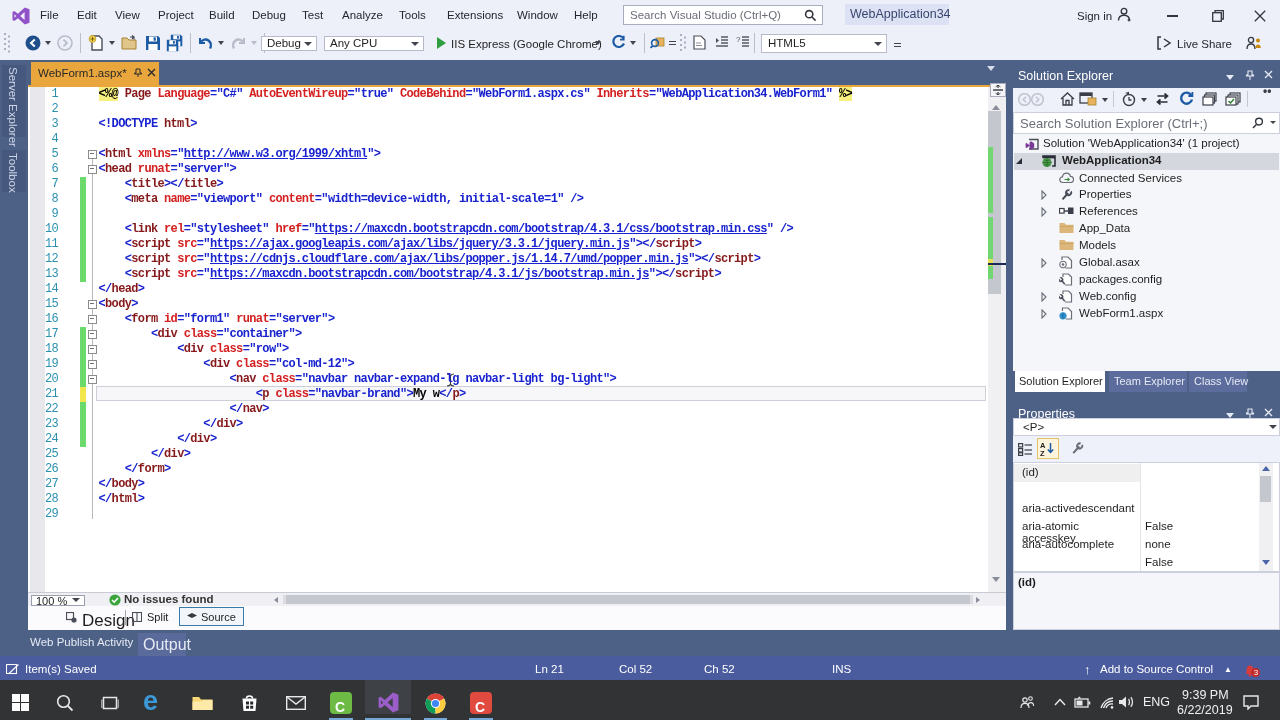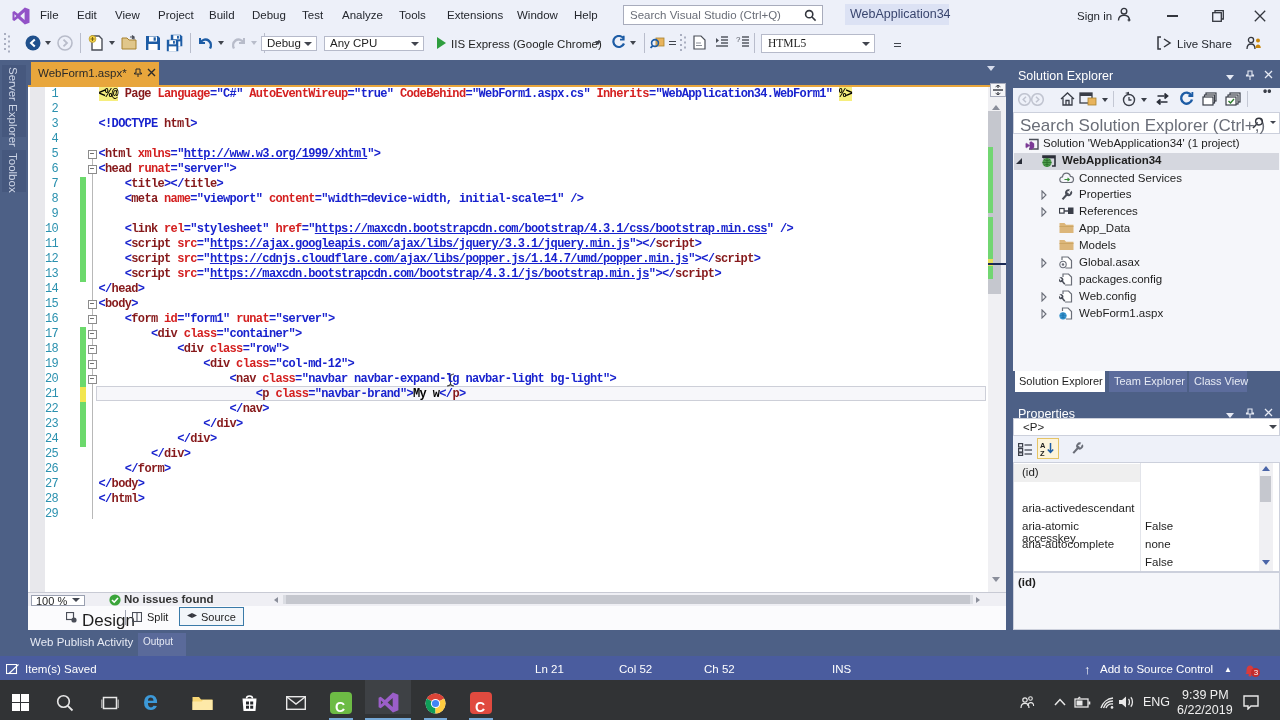--- a/index.html
+++ b/index.html
@@ -206,21 +206,21 @@
     <text x="0" y="6" font-size="8" fill="#4A4E58">?</text>
     <g stroke="#4A4E58" stroke-width="1.4">
       <line x1="6" y1="1" x2="13" y2="1"></line>
       <line x1="6" y1="4" x2="13" y2="4"></line>
       <line x1="6" y1="7" x2="13" y2="7"></line>
       <line x1="6" y1="10" x2="13" y2="10"></line>
     </g>
   </svg>
 <div class="tbsep" style="left:754px"></div>
 
-<div class="combo" style="left:761px;top:34px;width:114px;height:19px;font-family:Liberation Serif, serif;">
+<div class="combo" style="left:761px;top:34px;width:126px;height:19px;">
     <span style="position:absolute;left:6px;top:2px;">HTML5</span>
     <span class="arr"></span>
   </div>
 <div class="abs" style="left:894px;top:43px;width:7px;height:4px;border-top:1.5px solid #41454E;border-bottom:1.5px solid #41454E;"></div>
 
 <svg class="abs" style="left:1156px;top:36px" width="16" height="14" viewBox="0 0 16 14">
     <path d="M5 1 L2 1 L2 13 L5 13 M8 3 L14 7 L8 11" fill="none" stroke="#33363E" stroke-width="1.5"></path>
   </svg>
 <span class="abs" style="left:1177px;top:38px;font-size:11.5px;color:#24272E;">Live Share</span>
 <svg class="abs" style="left:1246px;top:36px" width="17" height="14" viewBox="0 0 17 14">
@@ -379,21 +379,21 @@
   <span style="position:absolute;left:119px;top:5px;font-size:11px;color:#1E1E1E;">Split</span>
   <div style="position:absolute;left:151px;top:1px;width:65px;height:19px;border:1px solid #3A7AA8;background:#F2F6FA;">
     <span style="position:absolute;left:7px;top:1px;font-size:10px;color:#33363E;">◂▸</span>
     <span style="position:absolute;left:21px;top:3px;font-size:11px;color:#1E1E1E;">Source</span>
   </div>
 </div>
 
 <div class="abs" style="left:0;top:630px;width:1280px;height:26px;background:#4D6086;">
   <span style="position:absolute;left:30px;top:6px;font-size:11.5px;color:#E6EAF4;">Web Publish Activity</span>
   <div style="position:absolute;left:138px;top:3px;width:48px;height:23px;background:#5A6A9A;"></div>
-    <span style="position:absolute;left:143px;top:6px;font-size:10px;color:#E6EAF4;">Output</span>
+    <span style="position:absolute;left:143px;top:6px;font-size:16px;color:#E6EAF4;">Output</span>
 </div>
 
 <div class="abs" style="left:0;top:656px;width:1280px;height:24px;background:#4A5C9E;color:#fff;font-size:11.5px;">
   <svg style="position:absolute;left:6px;top:8px" width="13" height="11" viewBox="0 0 13 11">
       <rect x="0.5" y="0.5" width="10" height="9" fill="none" stroke="#fff" stroke-width="1.1"></rect>
       <path d="M3 9.5 L12.5 0.5" stroke="#fff" stroke-width="1.1"></path>
     </svg>
   <span style="position:absolute;left:25px;top:7px;">Item(s) Saved</span>
   <span style="position:absolute;left:535px;top:7px;">Ln 21</span>
   <span style="position:absolute;left:619px;top:7px;">Col 52</span>
@@ -548,21 +548,21 @@
     </svg>
 <svg style="position:absolute;left:212px;top:30px" width="16" height="14" viewBox="0 0 16 14">
       <rect x="5" y="1" width="10" height="9" fill="#fff" stroke="#3A3E48" stroke-width="1.2"></rect>
       <rect x="3" y="3" width="10" height="9" fill="#fff" stroke="#3A3E48" stroke-width="1.2"></rect>
       <rect x="1" y="5" width="10" height="8" fill="#fff" stroke="#3A3E48" stroke-width="1.2"></rect>
       <path d="M3.5 9 L5.5 11 L9 7" fill="none" stroke="#2A7A2A" stroke-width="1.4"></path>
     </svg>
 <div style="position:absolute;left:234px;top:29px;width:1px;height:16px;background:#C4C8D4;"></div>
 <span style="position:absolute;left:250px;top:22px;font-size:12px;font-weight:bold;color:#3A3E48;">••</span>
 <div style="position:absolute;left:0;top:50px;width:267px;height:22px;background:#fff;border:1px solid #CCD0DC;"></div>
-<span style="position:absolute;left:7px;top:54px;font-size:17px;color:#6A6E78;">Search Solution Explorer (Ctrl+;)</span>
+<span style="position:absolute;left:7px;top:54px;font-size:13px;color:#6A6E78;">Search Solution Explorer (Ctrl+;)</span>
 <svg style="position:absolute;left:239px;top:55px" width="12" height="12" viewBox="0 0 12 12">
       <circle cx="7" cy="4.6" r="3.4" fill="none" stroke="#33363E" stroke-width="1.4"></circle>
       <line x1="4.4" y1="7.4" x2="1" y2="11" stroke="#33363E" stroke-width="1.5"></line>
     </svg>
 <div style="position:absolute;left:257px;top:59px;width:0;height:0;border-left:3px solid transparent;border-right:3px solid transparent;border-top:3.5px solid #41454E;"></div>
 <div style="position:absolute;left:0;top:72px;width:267px;height:237px;background:#F5F6FA;"></div>
 <div style="position:absolute;left:1px;top:91px;width:265px;height:16.5px;background:#D5D7DF;"></div>
 <span style="position:absolute;left:30px;top:75px;font-size:11.5px;font-weight:normal;color:#1E1E1E;">Solution 'WebApplication34' (1 project)</span>
 <svg style="position:absolute;left:12px;top:75.5px" width="14" height="13" viewBox="0 0 14 13">
       <path d="M4 1.5 L13 1.5 L13 11 L4 11" fill="none" stroke="#4A4E58" stroke-width="1.4"></path>

